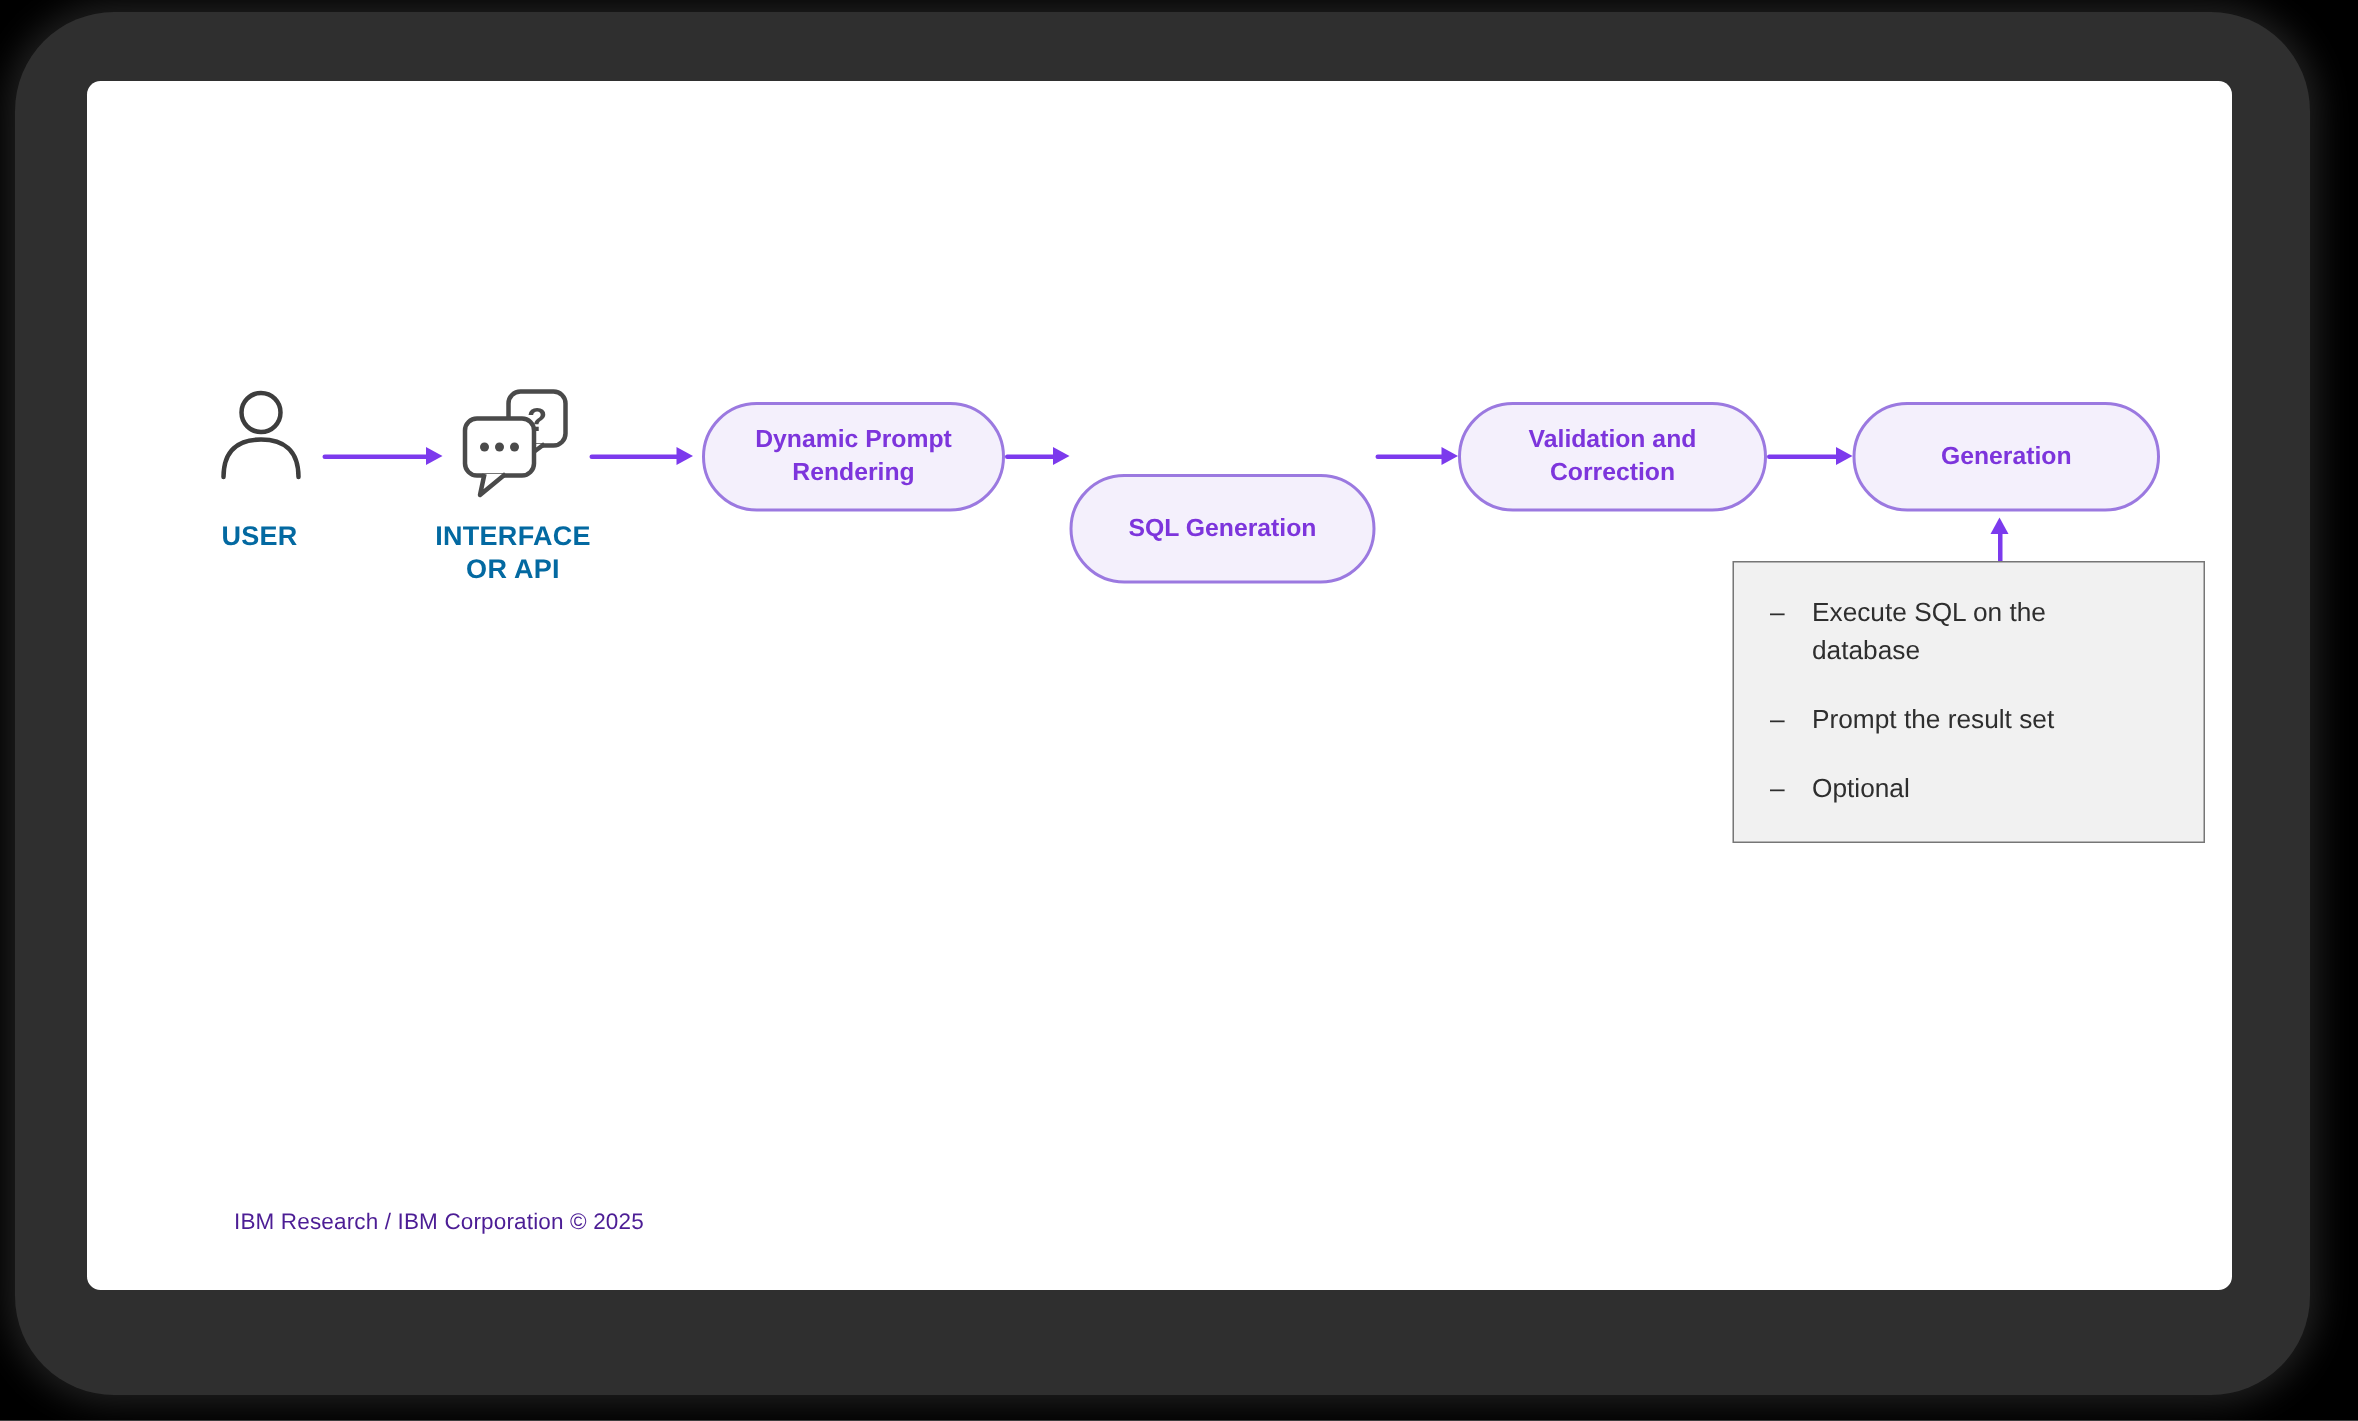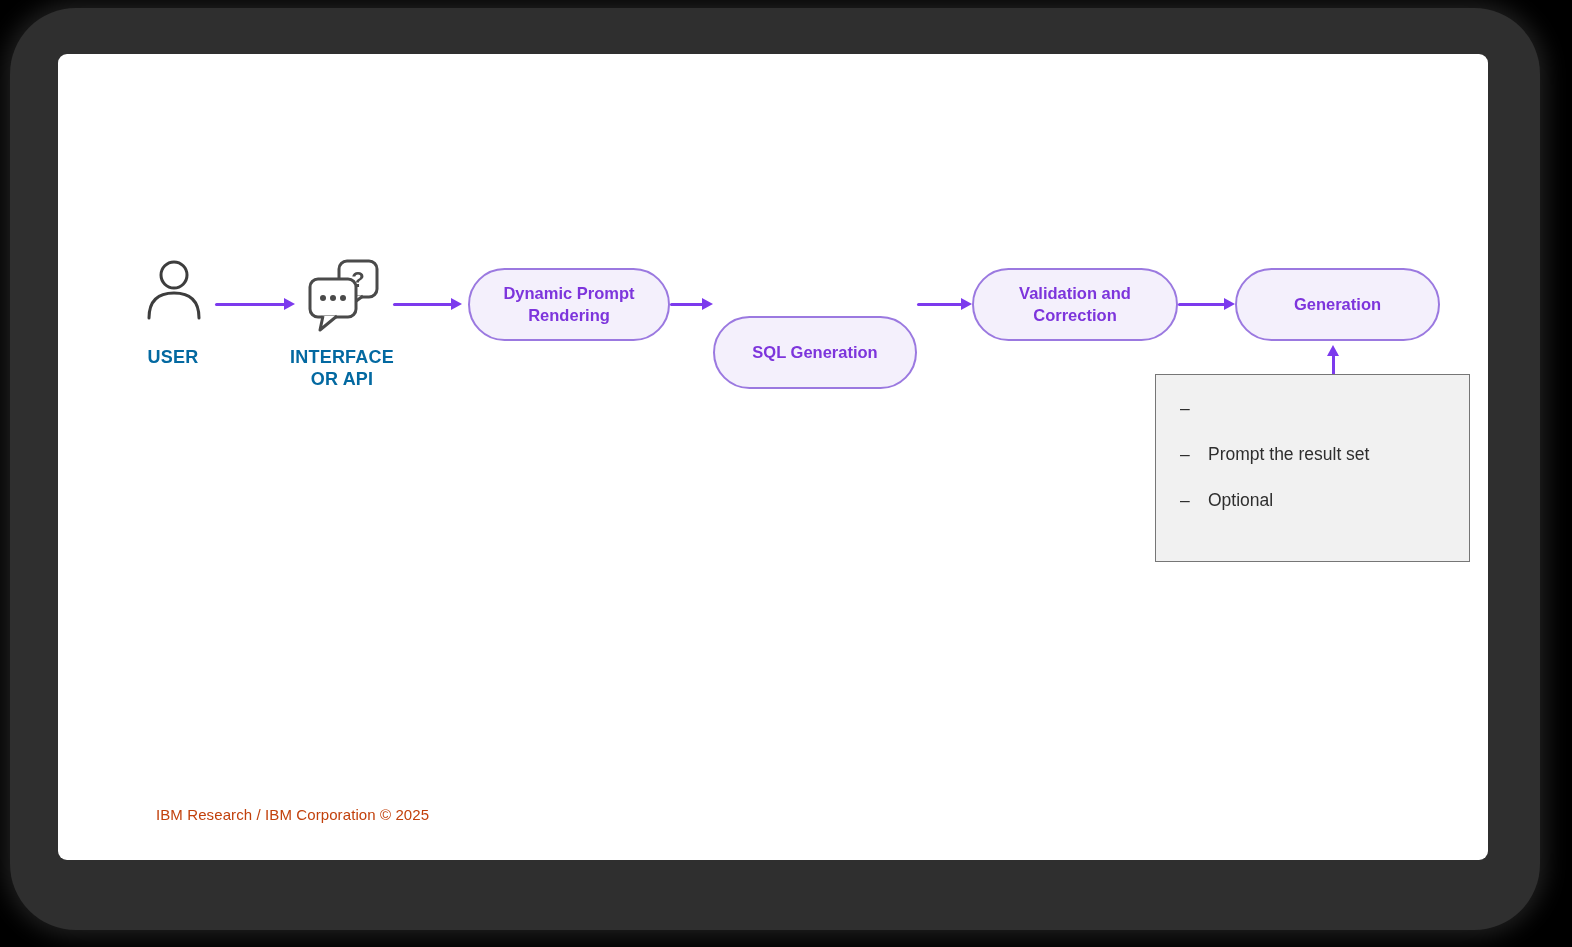--- a/index.html
+++ b/index.html
@@ -96,21 +96,21 @@
     width: 16px; margin-right: 12px; flex: none;
     font-size: 17.5px; color: #2e2e2e; line-height: 25px;
   }
   .note-text {
     max-width: 185px;
     font-size: 17.5px; color: #2e2e2e; line-height: 25px;
   }
 
   .slide-footer {
     position: absolute; left: 98px; top: 752px;
-    font-size: 15px; font-weight: 500; color: #c2410c;
+    font-size: 15px; font-weight: 500; color: #4c1d95;
     letter-spacing: 0.1px;
   }
 </style>
 </head>
 <body>
 
 <div class="window-frame">
   <div class="slide">
 
 
@@ -158,20 +158,21 @@
 
       <div class="pill p4">
         <span>Generation</span>
       </div>
 
       <div class="arrow-v"></div>
 
       <div class="note-box">
         <div class="note-item">
           <span class="note-dash">–</span>
+          <span class="note-text">Execute SQL on the database</span>
         </div>
         <div class="note-item">
           <span class="note-dash">–</span>
           <span class="note-text">Prompt the result set</span>
         </div>
         <div class="note-item">
           <span class="note-dash">–</span>
           <span class="note-text">Optional</span>
         </div>
       </div>

